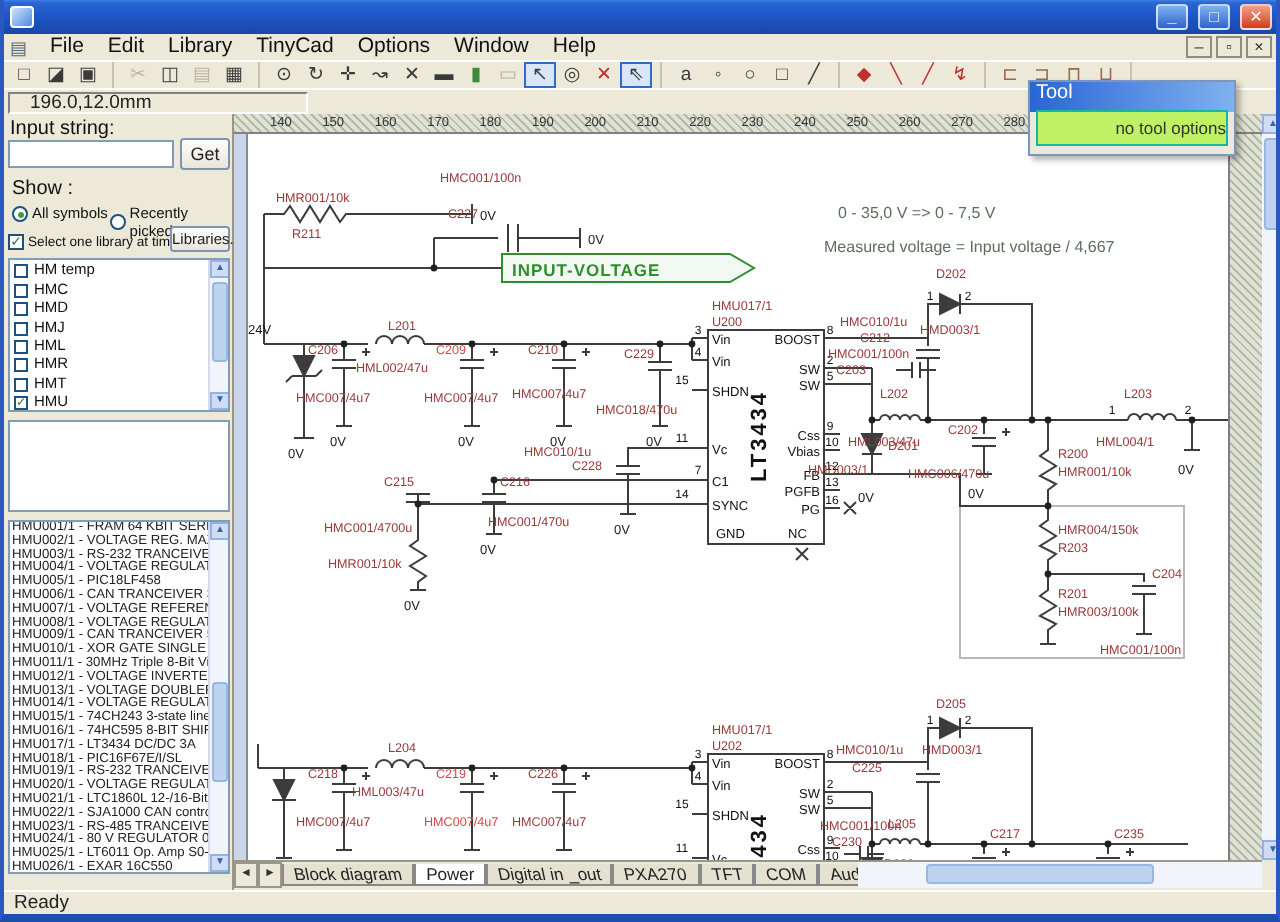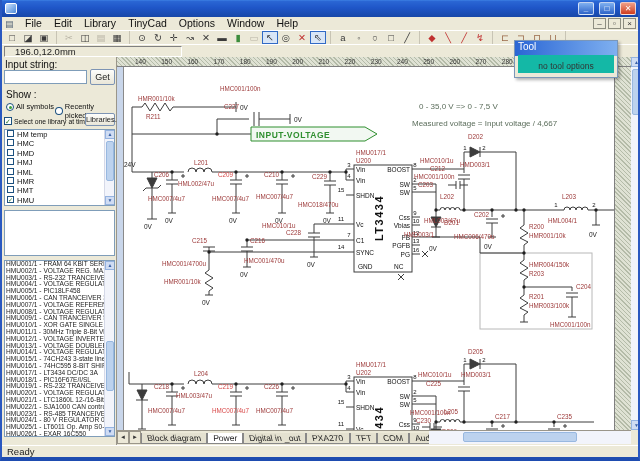--- a/index.html
+++ b/index.html
@@ -24,39 +24,39 @@
 
 .toolbar{position:absolute;left:0;top:30px;right:0;height:14px;background:#ece9d8;display:flex;align-items:center;
   border-top:1px solid #fff;padding-left:2px}
 .tgroup{display:flex;align-items:center;margin-right:4px;padding-right:4px;border-right:1px solid #c8c4b4}
 .ticon{width:16px;height:13px;font-size:9.5px;line-height:13px;text-align:center;color:#3a3a3a}
 .ticon.dis{color:#b9b5a6}
 .ticon.act{background:#d9e6f7;border:1px solid #316ac5;line-height:11px}
 .ticon.red{color:#c03030}.ticon.grn{color:#3c8c3c}.ticon.brn{color:#9a6a4a}
 
 .coordbar{position:absolute;left:0;top:44px;right:0;height:13px;background:#ece9d8;border-top:1px solid #fff}
-.coordfield{position:absolute;left:2px;top:1px;width:178px;height:11px;font-size:9.5px;line-height:10px;padding-left:10px;
+.coordfield{position:absolute;left:2px;top:1px;width:150px;height:11px;font-size:9.5px;line-height:10px;padding-left:10px;
   border:1px solid;border-color:#808080 #fff #fff #808080;background:#ece9d8;color:#222}
 
 .sidebar{position:absolute;left:0;top:57px;width:115px;height:388px;background:#ece9d8;border-right:1px solid #9a968a;font-size:10px;color:#111}
 .s-label{position:absolute;left:3px;top:2px}
 .search-input{position:absolute;left:2px;top:13px;width:83px;height:14px;border:1px solid #7f9db9;background:#fff;font-size:10px;padding:0 2px}
 .btn{border:1px solid #7d94b4;background:linear-gradient(#fdfdfb,#e9e6d8);border-radius:2px;font-size:9px;text-align:center;color:#222}
 .get-btn{position:absolute;left:88px;top:12px;width:25px;height:16px}
 .show-label{position:absolute;left:4px;top:32px}
 .radio{position:absolute;display:flex;align-items:center;gap:2px;font-size:7.5px}
 .radio .rb{width:8px;height:8px;border:1px solid #1c5180;border-radius:50%;background:#fff;position:relative}
 .radio.sel .rb:after{content:"";position:absolute;left:2px;top:2px;width:3px;height:3px;border-radius:50%;background:#3ca03c}
 .r1{left:4px;top:45px}.r2{left:53px;top:45px}
 .cbrow{position:absolute;left:2px;top:60px;display:flex;align-items:center;gap:2px;font-size:6.8px}
 .cb{width:8px;height:8px;border:1px solid #1c5180;background:#fff;font-size:7px;line-height:7px;text-align:center;color:#2a7a2a;flex:none}
 .lib-btn{position:absolute;left:83px;top:56px;width:30px;height:13px;font-size:7.5px;line-height:11px}
 .listbox{position:absolute;background:#fff;border:1px solid #7f9db9;overflow:hidden}
 .liblist{left:2px;top:72px;width:111px;height:77px}
-.librow{display:flex;align-items:flex-start;gap:3px;height:9.4px;font-size:7.5px;padding-left:2px}
+.librow{display:flex;align-items:flex-end;gap:3px;height:9.4px;font-size:7.5px;padding-left:2px}
 .librow .cb{width:7px;height:7px;font-size:6px;line-height:6px}
 .preview{left:2px;top:153px;width:111px;height:46px}
 .complist{left:2px;top:203px;width:111px;height:177px;font-size:6.6px}
 .comprow{height:6.8px;line-height:6.8px;white-space:nowrap;color:#222;padding-left:1px}
 .sb{position:absolute;right:0;top:0;bottom:0;width:10px;background:#f2f4fb;border-left:1px solid #d5d9e8}
 .sb .ar{position:absolute;left:0;width:10px;height:9px;background:#cfdcf3;border:1px solid #95b3e0;font-size:5px;line-height:7px;text-align:center;color:#3a62a8}
 .sb .up{top:0}.sb .dn{bottom:0}
 .sb .th{position:absolute;left:1px;width:8px;background:#bcd2ee;border:1px solid #98b8e0;border-radius:2px}
 
 .canvas{position:absolute;left:115px;top:57px;width:525px;height:388px;background:#ece9d8}
@@ -77,22 +77,22 @@
 .tabhsb{position:absolute;left:312px;top:374px;width:202px;height:13px;background:#f2f4fb}
 .tabhsb .th{position:absolute;left:34px;top:1px;width:114px;height:10px;background:#bcd2ee;border:1px solid #98b8e0;border-radius:2px}
 
 .statusbar{position:absolute;left:0;bottom:0;width:100%;height:12px;background:#ece9d8;border-top:1px solid #fff;font-size:9.5px;color:#222}
 .statusbar .ready{position:absolute;left:5px;top:0}
 .pane{position:absolute;top:12px;height:11px;border:1px solid;border-color:#9f9f96 #fff #fff #9f9f96;font-size:10px;padding-left:4px}
 .p1{left:428px;width:118px}.p2{left:550px;width:58px}.p3{left:612px;width:22px}
 
 .popup{position:absolute;left:512px;top:40px;width:104px;height:38px;background:#ece9d8;border:1px solid #7a96b8;box-shadow:2px 2px 3px rgba(0,0,0,.3);z-index:50}
 .popup .ptitle{height:15px;background:linear-gradient(90deg,#2a66d4,#7fb0f0);color:#fff;font-size:10px;font-weight:normal;line-height:11px;padding-left:3px}
-.popup .pbody{position:absolute;left:3px;top:14px;right:3px;height:18px;background:#14b8a6;border:3px solid #14b8a6;
-  font-size:8.5px;color:#333;text-align:center;line-height:16px}
+.popup .pbody{position:absolute;left:3px;top:14px;right:3px;height:18px;background:#bef264;border:1px solid #14b8a6;
+  font-size:8.5px;color:#333;text-align:right;line-height:16px}
 
 svg{position:absolute;left:7px;top:10px}
 svg text{font-family:"Liberation Sans","DejaVu Sans",sans-serif}
 .t-r{fill:#9c3838;font-size:6.3px}
 .t-hr{fill:#d84848;font-size:6.3px}
 .t-k{fill:#1c1c1c;font-size:6.5px}
 .t-g{fill:#2f8f2f;font-size:8.5px;font-weight:bold;letter-spacing:.5px}
 .t-a{fill:#5c6e5c;font-size:8px}
 .t-p{fill:#111;font-size:6.5px}
 .t-pe{fill:#111;font-size:6.5px;text-anchor:end}

